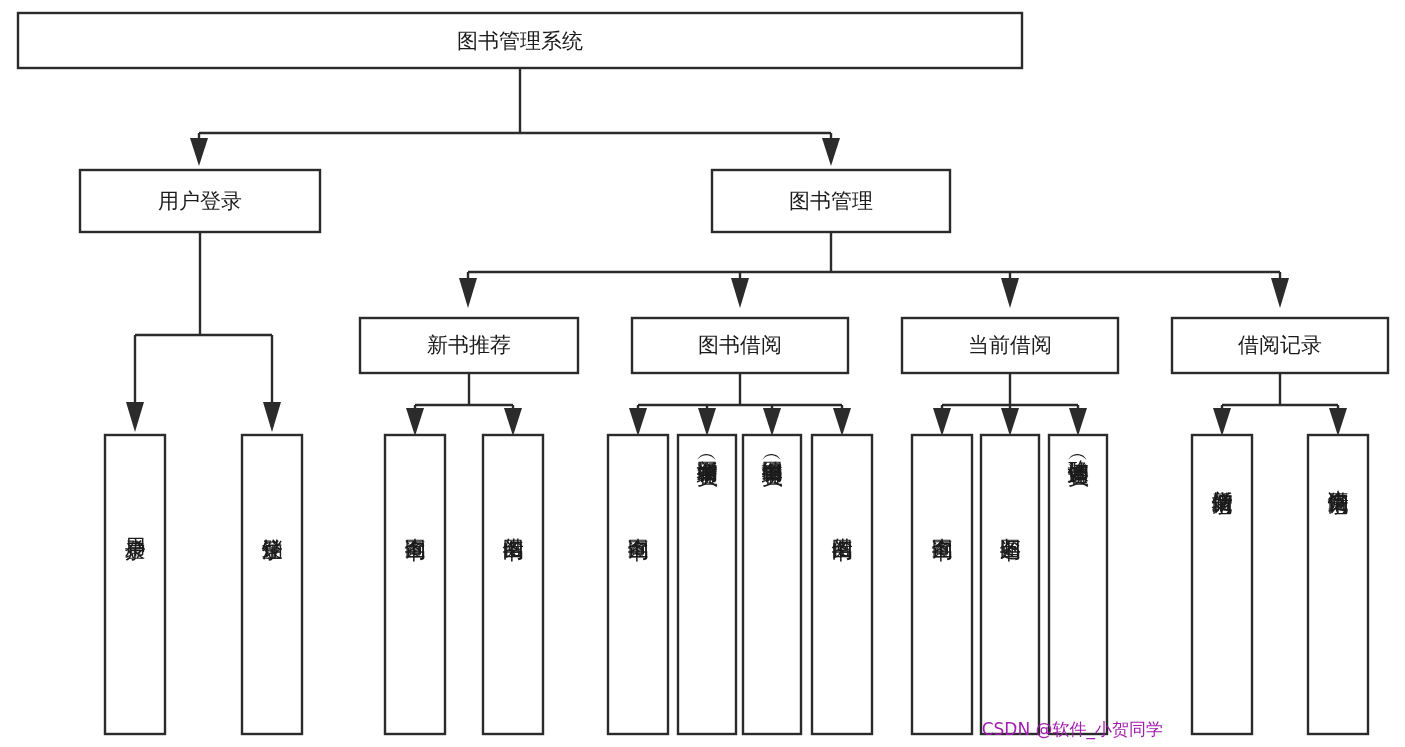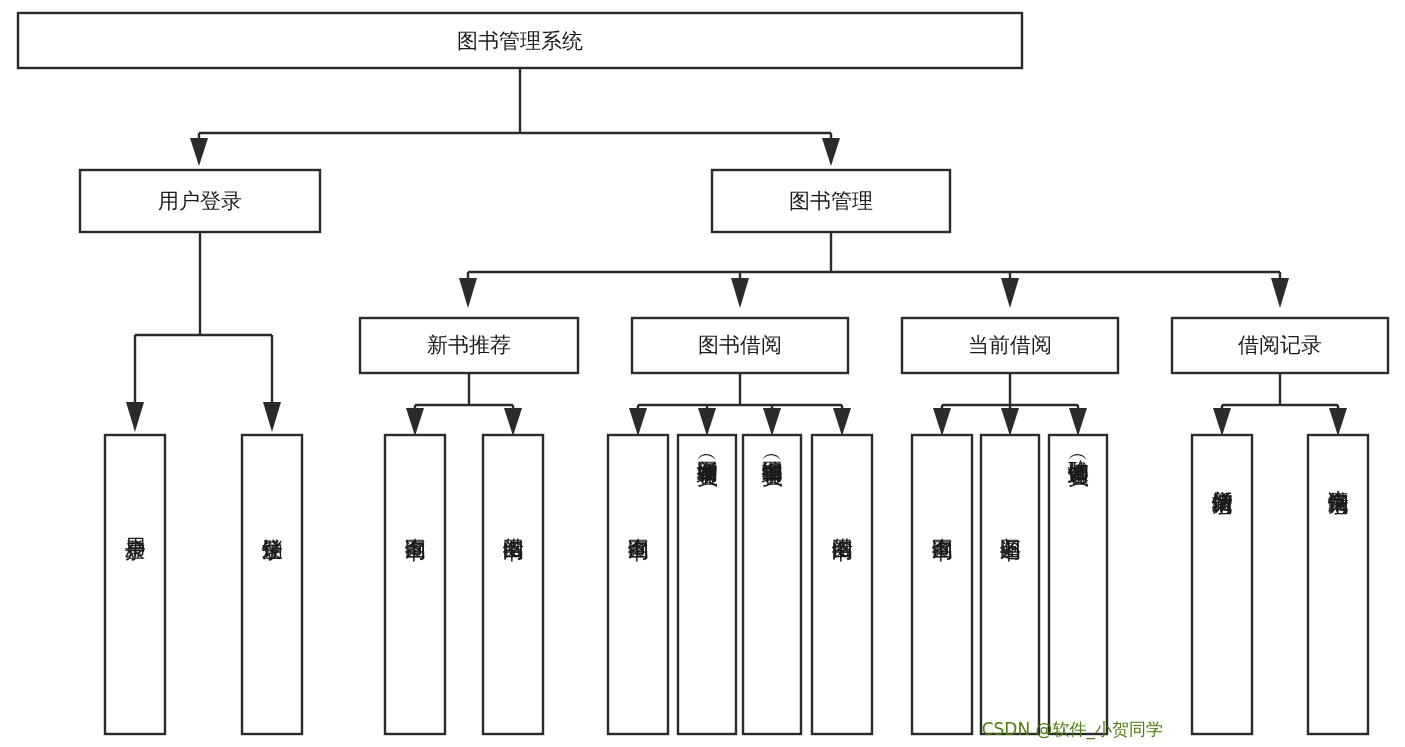--- a/index.html
+++ b/index.html
@@ -63,21 +63,21 @@
     color: #1b1b1b;
     letter-spacing: 1px;
     font-family: "DejaVu Sans", "Liberation Sans", sans-serif;
     white-space: nowrap;
   }
   .watermark {
     position: absolute;
     right: 14px;
     bottom: 6px;
     font-size: 17px;
-    color: #4d7c0f;
+    color: #a21caf;
     font-family: "DejaVu Sans", "Liberation Sans", sans-serif;
     white-space: nowrap;
   }
 </style>
 </head>
 <body>
 
 <div id="diagram-root">
 
   <svg class="tree-canvas" viewBox="0 0 1405 747">

